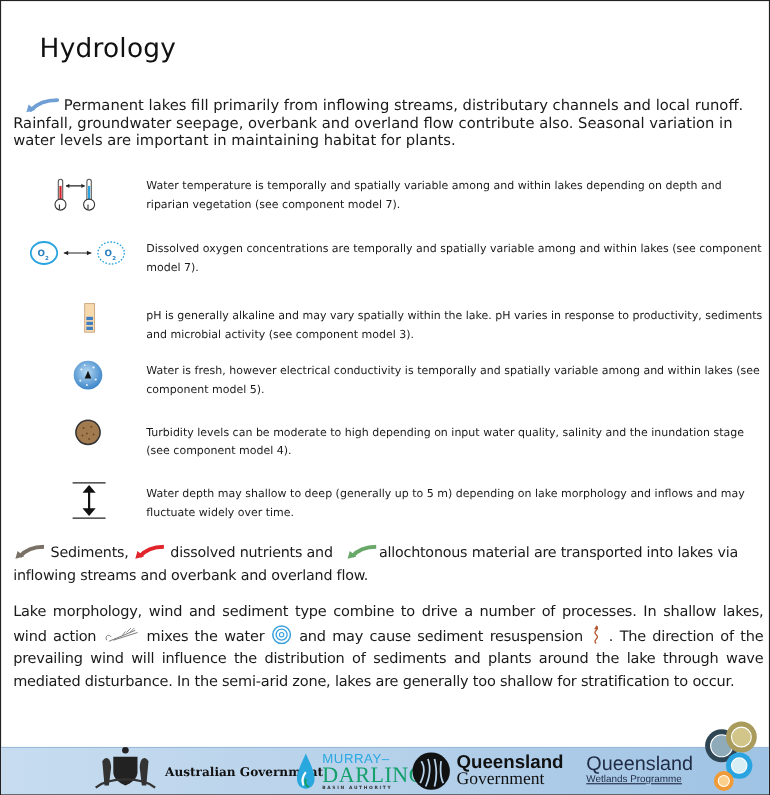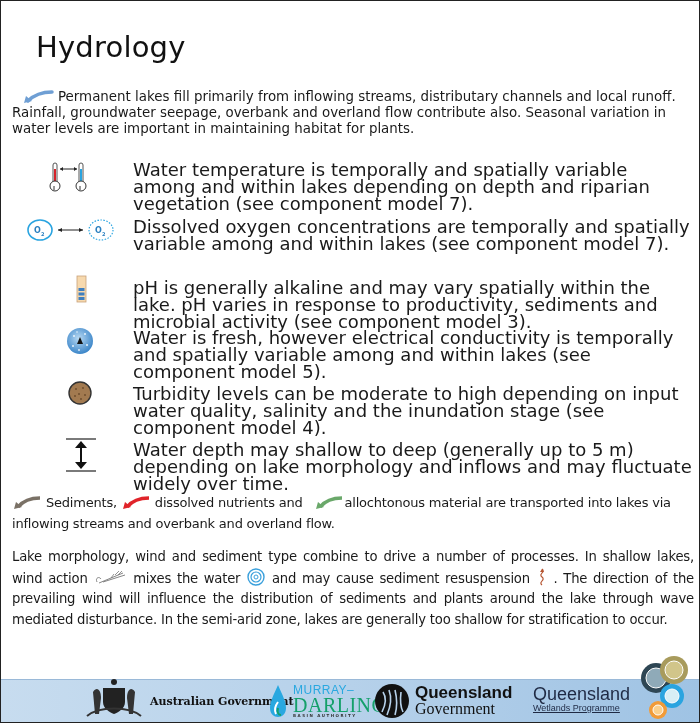--- a/index.html
+++ b/index.html
@@ -1,23 +1,23 @@
 <!DOCTYPE html>
 <html><head>
 <meta charset="utf-8">
 <style>
   html, body { margin:0; padding:0; background:#fff; }
   body { width:700px; height:723px; overflow:hidden; position:relative; font-family:"DejaVu Sans", sans-serif; color:#1a1a1a; }
   .frame { position:absolute; left:0; top:0; width:698px; height:721px; border:1px solid #222; box-sizing:content-box; }
-  .title { position:absolute; left:36px; top:30px; font-size:29px; color:#111; font-weight:normal; letter-spacing:0.2px; }
+  .title { position:absolute; left:36px; top:30px; font-size:24px; color:#111; font-weight:normal; letter-spacing:0.2px; }
   .intro { position:absolute; left:12px; top:89px; width:680px; font-size:13.4px; line-height:16px; }
   .intro .arrow { display:inline-block; width:32px; height:14px; vertical-align:-3px; margin-left:10px; margin-right:4px; }
   .row { position:absolute; left:0; width:700px; }
   .row .icon { position:absolute; }
-  .row .txt { position:absolute; left:133px; font-size:18px; line-height:17px; width:560px; }
+  .row .txt { position:absolute; left:133px; font-size:10px; line-height:17px; width:560px; }
   .para { position:absolute; left:12px; width:682px; font-size:13.2px; line-height:20.5px; letter-spacing:-0.2px; }
   .inl { display:inline-block; vertical-align:-3px; }
   .footer { position:absolute; left:1px; top:679px; width:698px; height:42px; background:linear-gradient(90deg,#c7dcef 0%,#b6d1ea 50%,#9fc3e4 100%); border-top:1px solid #9ab9d8; }
   .logo { position:absolute; }
   .ag-text { font-family:"DejaVu Serif", serif; font-weight:bold; font-size:11px; color:#111; }
   .md1 { font-family:Liberation Sans, sans-serif; font-size:12px; color:#29a8e0; letter-spacing:0.5px; line-height:15px; }
   .md2 { font-family:Liberation Serif, serif; font-size:20px; color:#14a06b; letter-spacing:0.5px; line-height:15px; }
   .md3 { font-size:4px; letter-spacing:1.5px; color:#333; font-weight:bold; }
   .qg1 { font-family:"Liberation Sans", sans-serif; font-weight:bold; font-size:17px; color:#111; line-height:17px; }
   .qg2 { font-family:Liberation Serif, serif; font-size:16px; color:#111; line-height:16px; }

